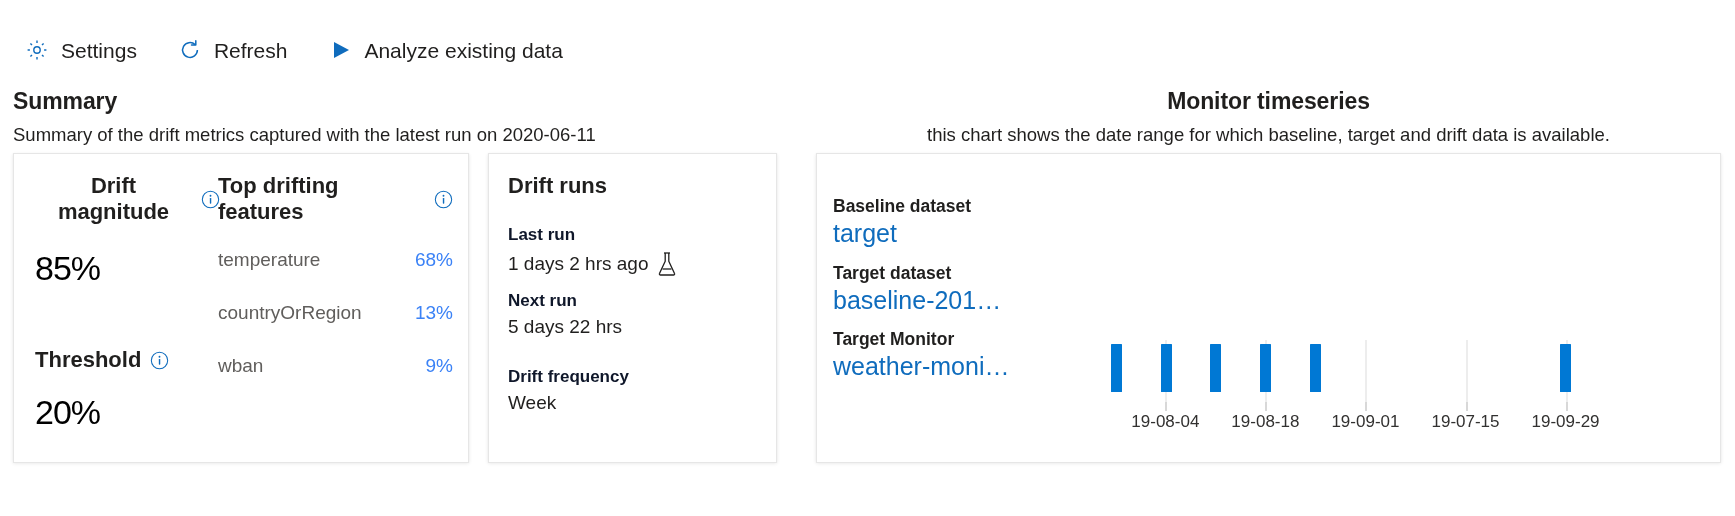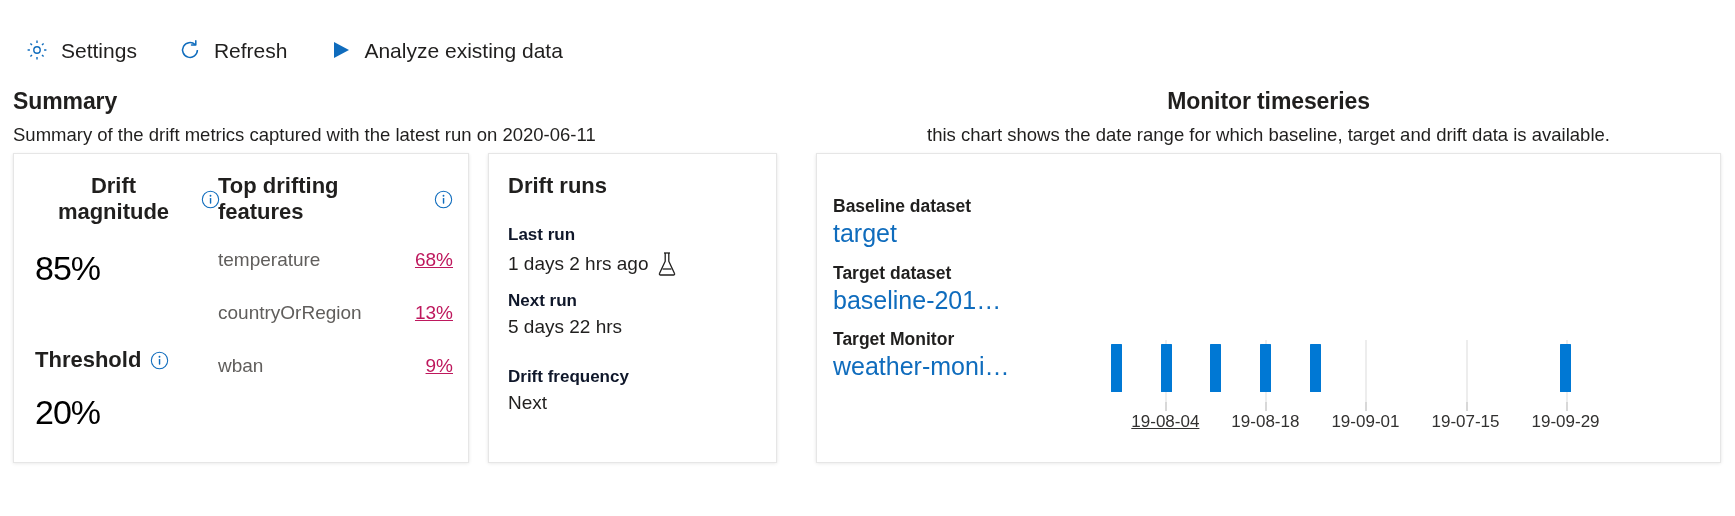--- a/index.html
+++ b/index.html
@@ -67,21 +67,21 @@
   .sum-col-right { position: absolute; left: 204px; top: 19px; width: 235px; }
 
   .dm-head { margin-bottom: 26px; text-align: center; }
   .dm-val { margin-bottom: 62px; }
   .th-head { margin-bottom: 22px; }
 
   .feat-row {
     display: flex; justify-content: space-between; align-items: baseline;
     font-size: 19px; color: #605e5c; margin-bottom: 31px;
   }
-  .feat-row .fv { color: #be185d; text-decoration: underline; }
+  .feat-row .fv { color: #3b82f6; }
 
   
   .runscard { left: 488px; top: 153px; width: 289px; height: 310px; }
   .runs-inner { padding: 19px 0 0 19px; }
   .rr-label { font-size: 17px; font-weight: bold; color: #0f172a; margin: 0 0 5px 0; }
   .rr-val { font-size: 19px; color: #201f1e; margin: 0 0 13px 0; display: flex; align-items: center; gap: 7px; }
   .rr-gap { height: 16px; }
 
   
   .tscard { left: 816px; top: 153px; width: 905px; height: 310px; }
@@ -222,21 +222,21 @@
           </svg>
         </span>
       </div>
 
       <div class="rr-label">Next run</div>
       <div class="rr-val">5 days 22 hrs</div>
 
       <div class="rr-gap"></div>
 
       <div class="rr-label">Drift frequency</div>
-      <div class="rr-val">Next</div>
+      <div class="rr-val">Week</div>
     </div>
   </div>
 
   <div class="sec" style="left:816px; top:88px; width:905px;text-align:center;">
     <h2 class="sec-title">Monitor timeseries</h2>
     <p class="sec-sub">this chart shows the date range for which baseline, target and drift data is available.</p>
   </div>
 
   <div class="card tscard">
 
@@ -264,21 +264,21 @@
           <div class="gridline" style="left: 548.55px;"></div>
           <div class="tickmark" style="left: 548.55px;"></div>
           <div class="bar" title="19-07-28" style="left: 93.86px; top: 4px; height: 48px; background: rgb(0, 120, 212);"></div>
           <div class="bar" title="19-08-04" style="left: 143.54px; top: 4px; height: 48px; background: rgb(0, 120, 212);"></div>
           <div class="bar" title="19-08-11" style="left: 193.22px; top: 4px; height: 48px; background: rgb(0, 120, 212);"></div>
           <div class="bar" title="19-08-18" style="left: 242.9px; top: 4px; height: 48px; background: rgb(0, 120, 212);"></div>
           <div class="bar" title="19-08-25" style="left: 292.58px; top: 4px; height: 48px; background: rgb(0, 120, 212);"></div>
           <div class="bar" title="19-09-29" style="left: 543.05px; top: 4px; height: 48px; background: rgb(0, 120, 212);"></div>
         </div>
       <div class="xlabels">
-          <div class="xlab" style="left: 148.35px; text-decoration: underline;">19-08-04</div>
+          <div class="xlab" style="left: 148.35px;">19-08-04</div>
           <div class="xlab" style="left: 248.4px;">19-08-18</div>
           <div class="xlab" style="left: 348.45px;">19-09-01</div>
           <div class="xlab" style="left: 448.5px;">19-07-15</div>
           <div class="xlab" style="left: 548.55px;">19-09-29</div>
         </div>
     </div>
 
   </div>
 
 </div>

